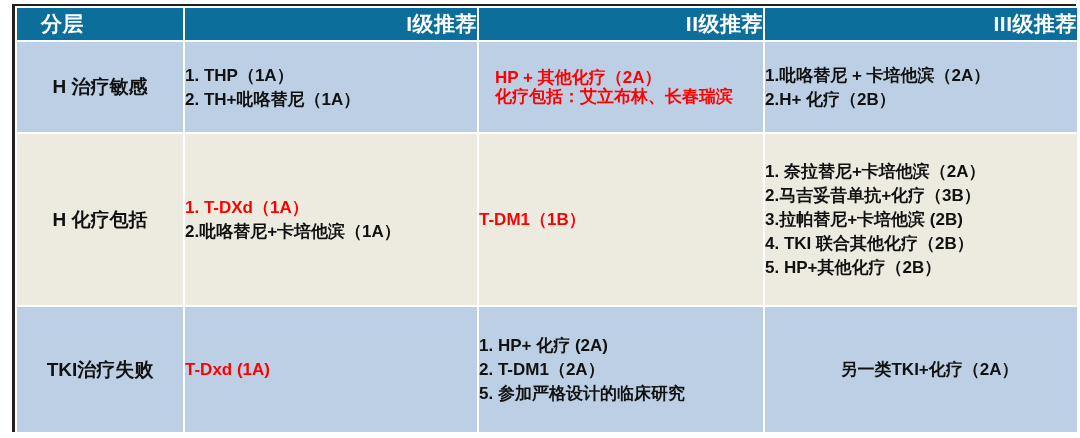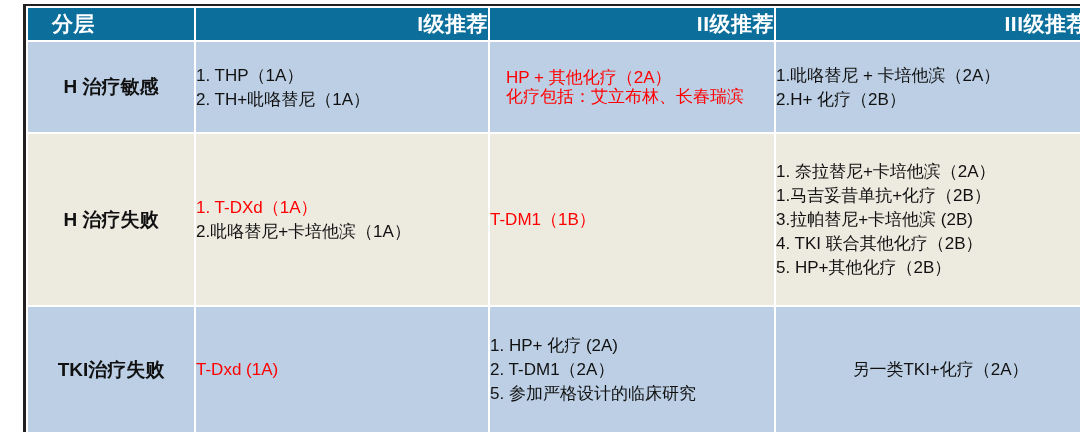--- a/index.html
+++ b/index.html
@@ -9,21 +9,21 @@
   }
   body {
     width: 1080px;
     height: 438px;
     font-family: "Liberation Sans", "DejaVu Sans", sans-serif;
     overflow: hidden;
   }
 
   .table-wrap {
     position: absolute;
-    left: 12px;
+    left: 1px;
     top: 0;
     width: 959px;
     height: 438px;
     box-sizing: border-box;
   }
 
   table.guideline {
     position: absolute;
     left: 14px;
     top: 6px;
@@ -102,21 +102,21 @@
     text-align: center;
     font-size: 19px;
     font-weight: bold;
     color: #111111;
   }
 
   td.cell {
     text-align: left;
     padding: 6px 4px 6px 14px;
     font-size: 17px;
-    font-weight: normal;
+    font-weight: bold;
     color: #111111;
     line-height: 1.0;
   }
   td.cell.centered {
     text-align: center;
     padding-left: 17px;
     margin-top: 25px;
   }
 
   .line {
@@ -169,31 +169,31 @@
           <span class="line tight red">HP + 其他化疗（2A）</span>
           <span class="line tight red">化疗包括：艾立布林、长春瑞滨</span>
         </td>
         <td class="cell">
           <span class="line">1.吡咯替尼 + 卡培他滨（2A）</span>
           <span class="line">2.H+ 化疗（2B）</span>
         </td>
       </tr>
 
       <tr class="row-beige r2">
-        <td class="strata">H 治疗失败</td>
+        <td class="strata">H 化疗包括</td>
         <td class="cell">
           <span class="line red">1. T-DXd（1A）</span>
           <span class="line">2.吡咯替尼+卡培他滨（1A）</span>
         </td>
         <td class="cell">
           <span class="line red">T-DM1（1B）</span>
         </td>
         <td class="cell">
           <span class="line">1. 奈拉替尼+卡培他滨（2A）</span>
-          <span class="line">1.马吉妥昔单抗+化疗（2B）</span>
+          <span class="line">2.马吉妥昔单抗+化疗（3B）</span>
           <span class="line">3.拉帕替尼+卡培他滨 (2B)</span>
           <span class="line">4. TKI 联合其他化疗（2B）</span>
           <span class="line">5. HP+其他化疗（2B）</span>
         </td>
       </tr>
 
       <tr class="row-blue r3">
         <td class="strata">TKI治疗失败</td>
         <td class="cell">
           <span class="line red">T-Dxd (1A)</span>

